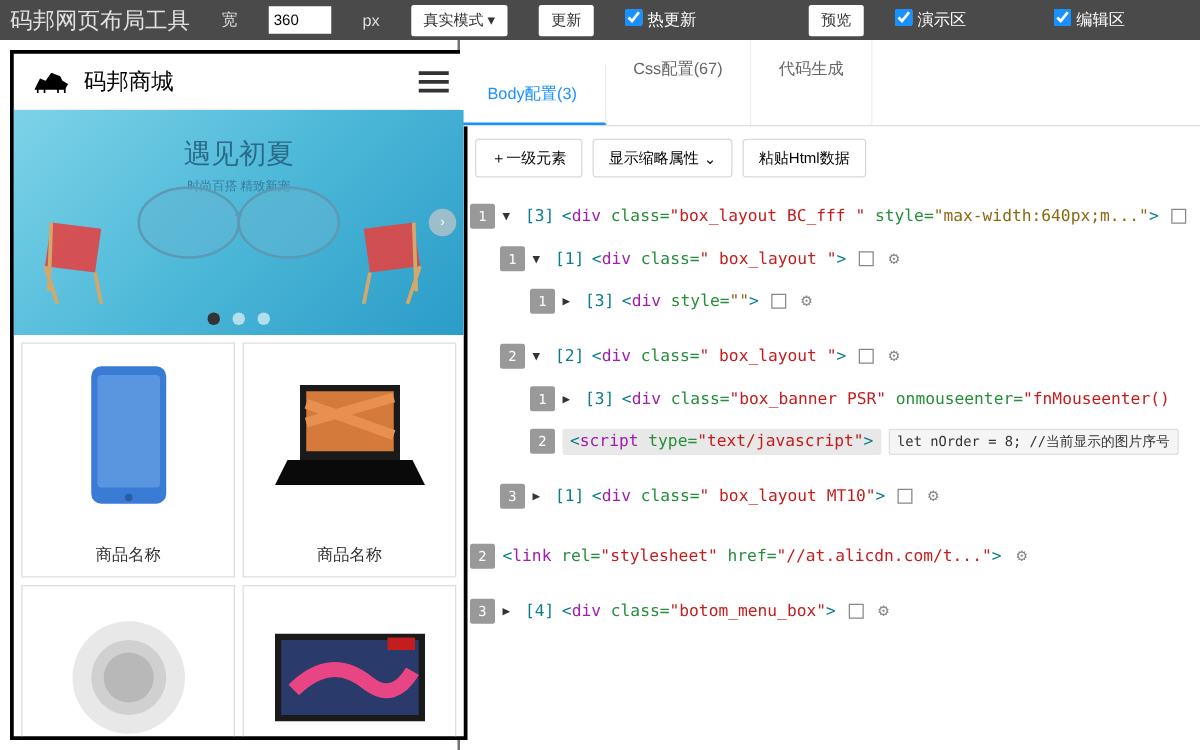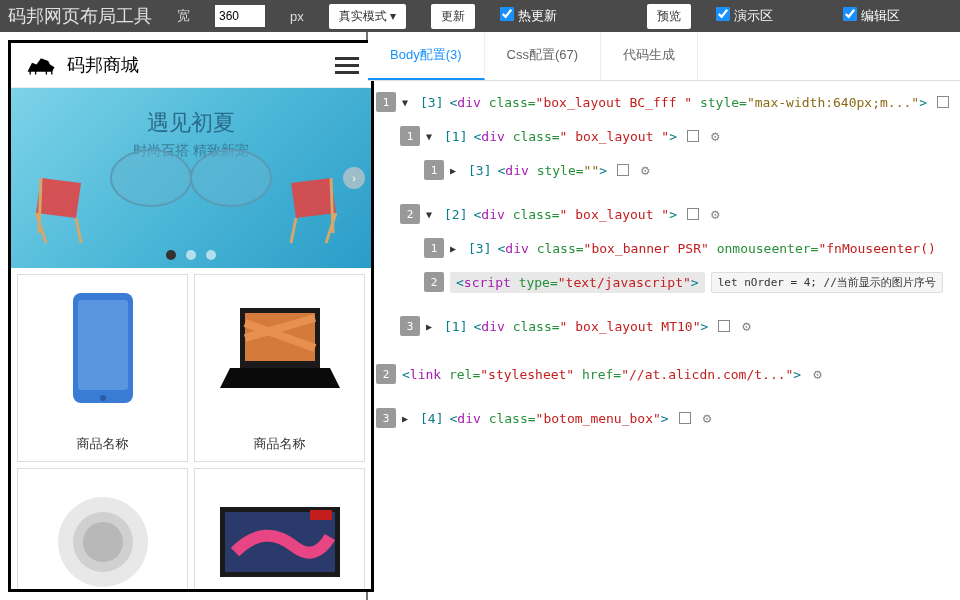--- a/index.html
+++ b/index.html
@@ -23,40 +23,40 @@
     
     .mob-header { display: flex; align-items: center; justify-content: space-between; padding: 10px 12px; border-bottom: 1px solid #eee; }
     .mob-brand { display: flex; align-items: center; gap: 8px; }
     .mob-logo { width: 36px; height: 24px; }
     .mob-title { font-size: 18px; font-weight: 500; }
     .hamburger { display: flex; flex-direction: column; gap: 4px; cursor: pointer; }
     .hamburger span { width: 24px; height: 3px; background: #333; }
     
     .banner { position: relative; height: 180px; background: linear-gradient(135deg, #7dd3e8 0%, #4db8d8 50%, #2a9cc8 100%); overflow: hidden; }
     .banner-text { position: absolute; top: 20px; left: 50%; transform: translateX(-50%); color: #2a6b8a; font-size: 22px; font-family: serif; text-align: center; }
-    .banner-subtitle { font-size: 14px; color: #3a7b9a; margin-top: 4px; }
+    .banner-subtitle { font-size: 10px; color: #3a7b9a; margin-top: 4px; }
     .banner-chair { position: absolute; bottom: 20px; }
     .chair-left { left: 20px; }
     .chair-right { right: 30px; }
     .banner-glasses { position: absolute; top: 55px; left: 50%; transform: translateX(-50%); }
     .banner-nav { position: absolute; right: 6px; top: 50%; transform: translateY(-50%); width: 22px; height: 22px; background: rgba(200,200,200,0.7); border-radius: 50%; display: flex; align-items: center; justify-content: center; color: #fff; font-size: 11px; cursor: pointer; }
     .dots { position: absolute; bottom: 8px; left: 50%; transform: translateX(-50%); display: flex; gap: 10px; }
     .dot { width: 10px; height: 10px; border-radius: 50%; background: rgba(255,255,255,0.6); }
     .dot.active { background: #333; }
     
     .products { display: grid; grid-template-columns: 1fr 1fr; gap: 6px; padding: 6px; }
     .product { border: 1px solid #ddd; padding: 8px; text-align: center; }
     .product-img { width: 100%; height: 130px; display: flex; align-items: center; justify-content: center; }
     .product-name { font-size: 13px; margin-top: 22px; color: #333; }
     
     
     .editor-pane { flex: 1; display: flex; flex-direction: column; overflow: hidden; }
     .tabs { display: flex; border-bottom: 1px solid #ddd; background: #fff; }
     .tab { padding: 14px 22px; font-size: 13px; color: #666; cursor: pointer; border-right: 1px solid #eee; }
-    .tab.active { color: #1890ff; border-bottom: 2px solid #1890ff; }
+    .tab.active { color: #1890ff; border-bottom: 2px solid #1890ff; margin-top: 20px; }
     
     .editor-toolbar { display: flex; gap: 8px; padding: 10px 12px; }
     .ed-btn { border: 1px solid #d9d9d9; background: #fff; padding: 6px 12px; font-size: 12px; border-radius: 3px; cursor: pointer; display: flex; align-items: center; gap: 4px; }
     
     .code-tree { flex: 1; overflow: auto; padding: 4px 8px; font-family: "Consolas", monospace; font-size: 13px; }
     .tree-row { display: flex; align-items: center; min-height: 34px; gap: 6px; white-space: nowrap; }
     .line-num { background: #999; color: #fff; width: 20px; height: 20px; display: inline-flex; align-items: center; justify-content: center; font-size: 11px; border-radius: 2px; flex-shrink: 0; }
     .toggle { width: 12px; color: #333; cursor: pointer; font-size: 10px; flex-shrink: 0; }
     .gear { color: #888; font-size: 14px; margin-left: 6px; cursor: pointer; }
     .box-icon { width: 12px; height: 12px; border: 1px solid #888; display: inline-block; margin-left: 4px; }
@@ -189,20 +189,28 @@
     </div>
   </div>
 
   <div class="editor-pane">
     <div class="tabs">
       <div class="tab active">Body配置(3)</div>
       <div class="tab">Css配置(67)</div>
       <div class="tab">代码生成</div>
     </div>
 
+    <div class="editor-toolbar">
+      <button class="ed-btn">＋一级元素</button>
+      <button class="ed-btn">
+          <span>显示缩略属性</span> 
+          <span>⌄</span>
+        </button>
+      <button class="ed-btn">粘贴Html数据</button>
+    </div>
 
     <div class="code-tree">
 
       <div class="tree-row">
         <span class="line-num">1</span>
         <span class="toggle">▼</span>
         <span class="c-bracket">[3]</span>
         <span><span class="c-bracket">&lt;</span><span class="c-tag">div</span> <span class="c-attr">class=</span><span class="c-val">"box_layout BC_fff "</span> <span class="c-attr">style=</span><span class="c-style">"max-width:640px;m..."</span><span class="c-bracket">&gt;</span></span>
         <span class="box-icon"></span>
       </div>
@@ -237,21 +245,21 @@
       <div class="tree-row indent2">
         <span class="line-num">1</span>
         <span class="toggle">▶</span>
         <span class="c-bracket">[3]</span>
         <span><span class="c-bracket">&lt;</span><span class="c-tag">div</span> <span class="c-attr">class=</span><span class="c-val">"box_banner PSR"</span> <span class="c-attr">onmouseenter=</span><span class="c-val">"fnMouseenter()</span></span>
       </div>
 
       <div class="tree-row indent2">
         <span class="line-num">2</span>
         <span class="hl"><span class="c-bracket">&lt;</span><span class="c-tag">script</span> <span class="c-attr">type=</span><span class="c-val">"text/javascript"</span><span class="c-bracket">&gt;</span></span>
-        <span class="c-js">let nOrder = 4; //当前显示的图片序号</span>
+        <span class="c-js">let nOrder = 8; //当前显示的图片序号</span>
       </div>
 
       <div class="tree-row indent1" style="margin-top:10px">
         <span class="line-num">3</span>
         <span class="toggle">▶</span>
         <span class="c-bracket">[1]</span>
         <span><span class="c-bracket">&lt;</span><span class="c-tag">div</span> <span class="c-attr">class=</span><span class="c-val">" box_layout MT10"</span><span class="c-bracket">&gt;</span></span>
         <span class="box-icon"></span>
         <span class="gear">⚙</span>
       </div>

